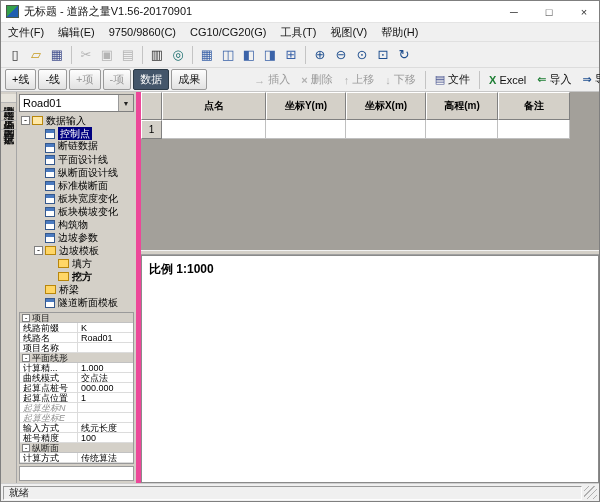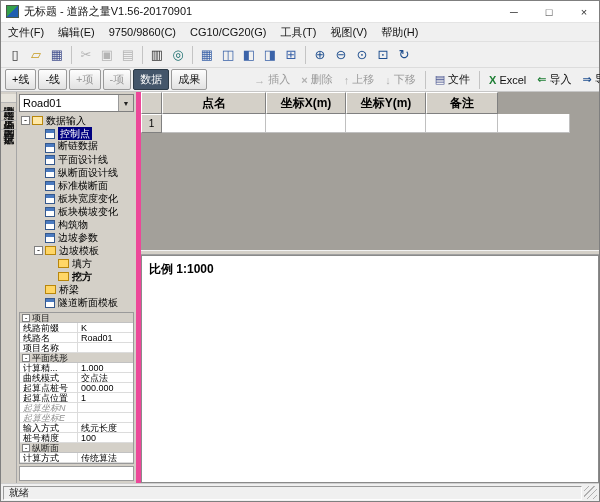--- a/index.html
+++ b/index.html
@@ -88,21 +88,21 @@
                 overflow: hidden; white-space: nowrap; color: #000; }
   .prop-row.disabled .prop-label { color: #909090; font-style: italic; }
   .prop-value { flex: 1; padding-left: 3px; overflow: hidden; white-space: nowrap; color: #000; }
 
   .helpbox { flex: 1; margin-top: 2px; background: #fff; border: 1px solid #9a9a9a; }
 
   .rightpanel { flex: 1; min-width: 0; display: flex; flex-direction: column; background: var(--panel-bg); }
 
   .table-area { height: 158px; flex: none; background: var(--grid-void); overflow: hidden; }
   .grid-header, .grid-row { display: flex; }
-  .gh-cell { height: 22px; flex: none; background: var(--panel-bg); font-size: 12px; font-weight: bold;
+  .gh-cell { height: 28px; flex: none; background: var(--panel-bg); font-size: 10px; font-weight: bold;
              display: flex; align-items: center; justify-content: center; color: #000;
              border-top: 1px solid #fff; border-left: 1px solid #fff;
              border-right: 1px solid #808080; border-bottom: 1px solid #808080; }
   .gr-num { height: 19px; width: 21px; flex: none; background: var(--panel-bg); font-size: 10px;
             display: flex; align-items: center; justify-content: center; color: #000;
             border-top: 1px solid #fff; border-left: 1px solid #fff;
             border-right: 1px solid #808080; border-bottom: 1px solid #808080; }
   .gr-cell { height: 19px; flex: none; background: #fff;
              border-right: 1px solid #c0c0c0; border-bottom: 1px solid #c0c0c0; }
 
@@ -405,22 +405,23 @@
           </div>
         </div>
       <div class="helpbox"></div>
     </div>
 
     <div class="rightpanel">
       <div class="table-area">
         <div class="grid-header" id="grid-header">
             <div class="gh-cell" style="width: 21px;"></div>
             <div class="gh-cell" style="width: 104px;">点名</div>
+            <div class="gh-cell" style="width: 80px;">坐标Y(m)</div>
             <div class="gh-cell" style="width: 80px;">坐标X(m)</div>
-            <div class="gh-cell" style="width: 80px;">坐标Y(m)</div>
+            <div class="gh-cell" style="width: 72px;">高程(m)</div>
             <div class="gh-cell" style="width: 72px;">备注</div>
           </div>
         <div id="grid-rows">
             <div class="grid-row">
               <div class="gr-num">1</div>
               <div class="gr-cell" style="width: 104px;"></div>
               <div class="gr-cell" style="width: 80px;"></div>
               <div class="gr-cell" style="width: 80px;"></div>
               <div class="gr-cell" style="width: 72px;"></div>
               <div class="gr-cell" style="width: 72px;"></div>

